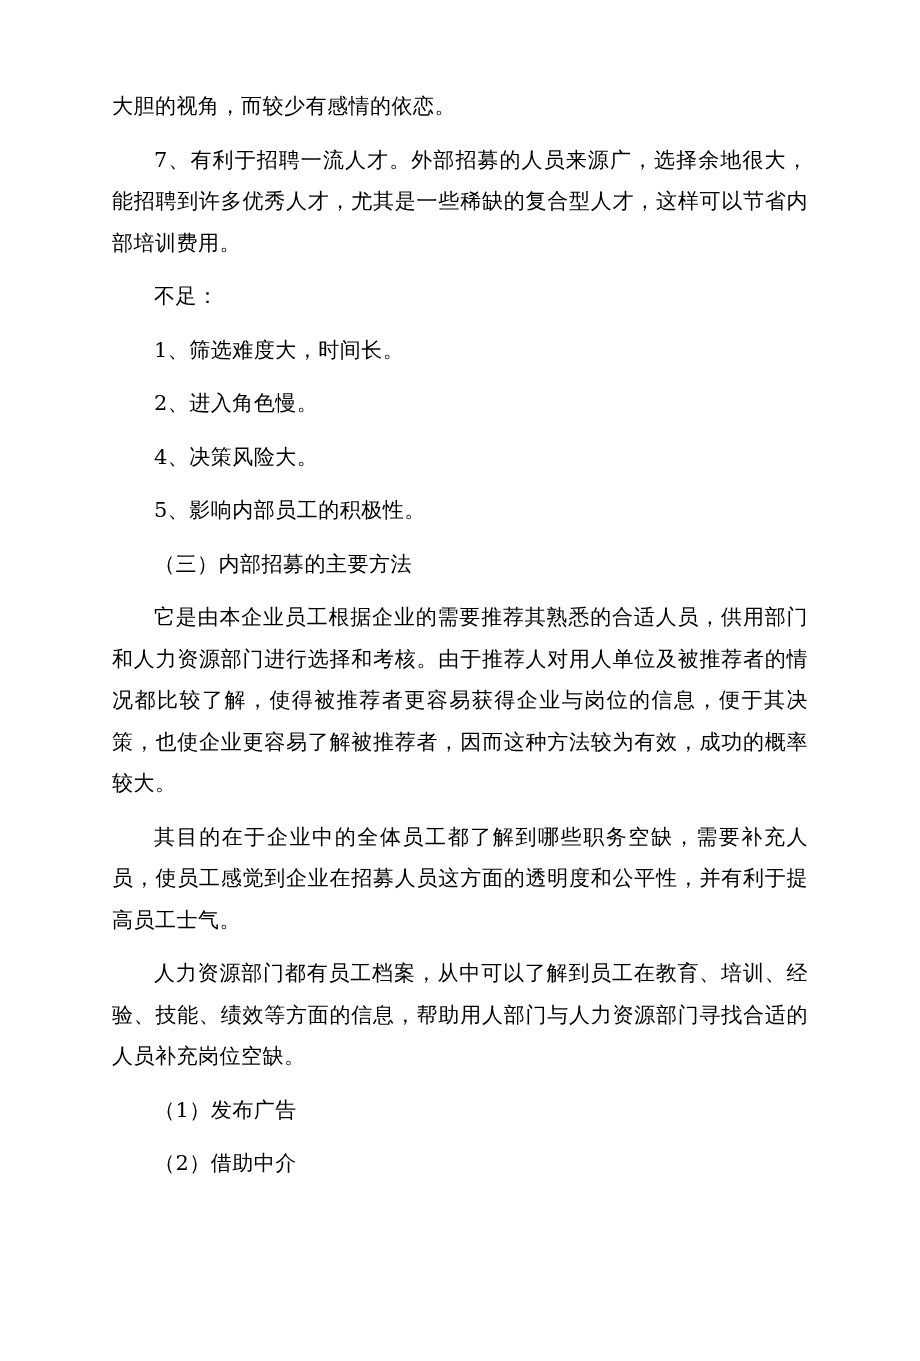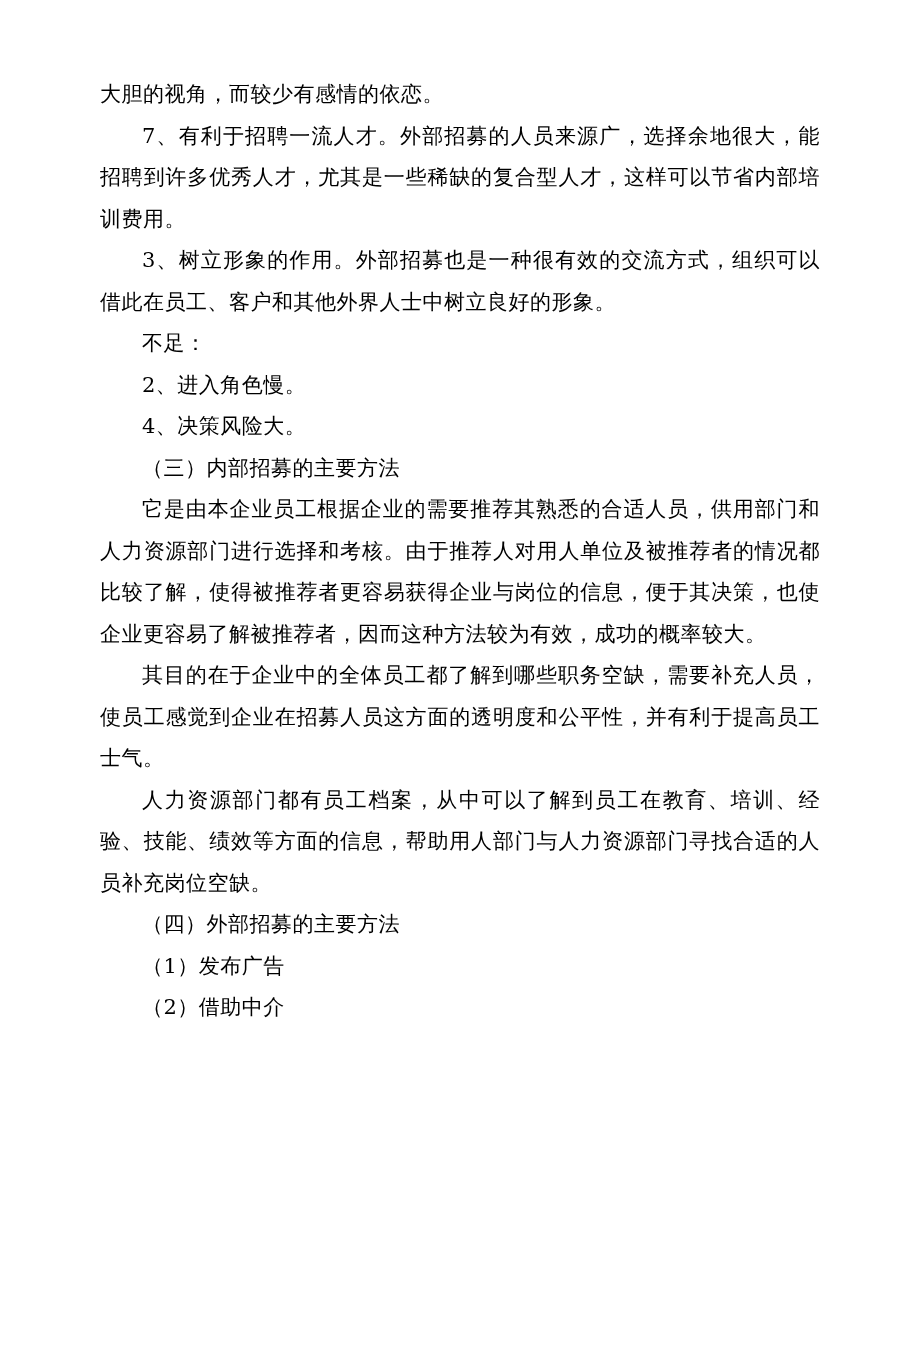--- a/index.html
+++ b/index.html
@@ -10,43 +10,43 @@
   .page {
     width: 920px;
     min-height: 1361px;
     box-sizing: border-box;
     background: #ffffff;
     padding: 74px 100px 40px 100px;
     font-family: "DejaVu Serif", "Liberation Serif", serif;
     color: #000000;
   }
   .page p {
-    margin: 0;
+    margin: 12px;
     font-size: 21px;
     line-height: 41.5px;
     text-align: justify;
     text-justify: inter-ideograph;
     letter-spacing: 0.5px;
     word-break: break-all;
   }
   .page p.indent {
     text-indent: 2em;
   }
 </style>
 </head>
 <body>
 
 <div class="page">
   <p class="no-indent">大胆的视角，而较少有感情的依恋。</p>
   <p class="indent">7、有利于招聘一流人才。外部招募的人员来源广，选择余地很大，能招聘到许多优秀人才，尤其是一些稀缺的复合型人才，这样可以节省内部培训费用。</p>
-  <p class="indent">3、树立形象的作用。外部招募也是一种很有效的交流方式，组织可以借此在员工、客户和其他外界人士中树立良好的形象。</p>
   <p class="indent">不足：</p>
+  <p class="indent">1、筛选难度大，时间长。</p>
   <p class="indent">2、进入角色慢。</p>
   <p class="indent">4、决策风险大。</p>
+  <p class="indent">5、影响内部员工的积极性。</p>
   <p class="indent">（三）内部招募的主要方法</p>
   <p class="indent">它是由本企业员工根据企业的需要推荐其熟悉的合适人员，供用部门和人力资源部门进行选择和考核。由于推荐人对用人单位及被推荐者的情况都比较了解，使得被推荐者更容易获得企业与岗位的信息，便于其决策，也使企业更容易了解被推荐者，因而这种方法较为有效，成功的概率较大。</p>
   <p class="indent">其目的在于企业中的全体员工都了解到哪些职务空缺，需要补充人员，使员工感觉到企业在招募人员这方面的透明度和公平性，并有利于提高员工士气。</p>
   <p class="indent">人力资源部门都有员工档案，从中可以了解到员工在教育、培训、经验、技能、绩效等方面的信息，帮助用人部门与人力资源部门寻找合适的人员补充岗位空缺。</p>
-  <p class="indent">（四）外部招募的主要方法</p>
   <p class="indent">（1）发布广告</p>
   <p class="indent">（2）借助中介</p>
 
 </div>
 
 </body></html>

